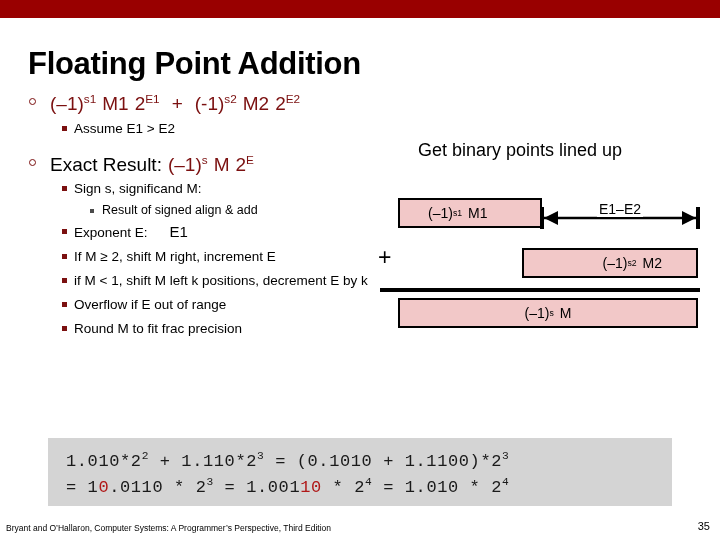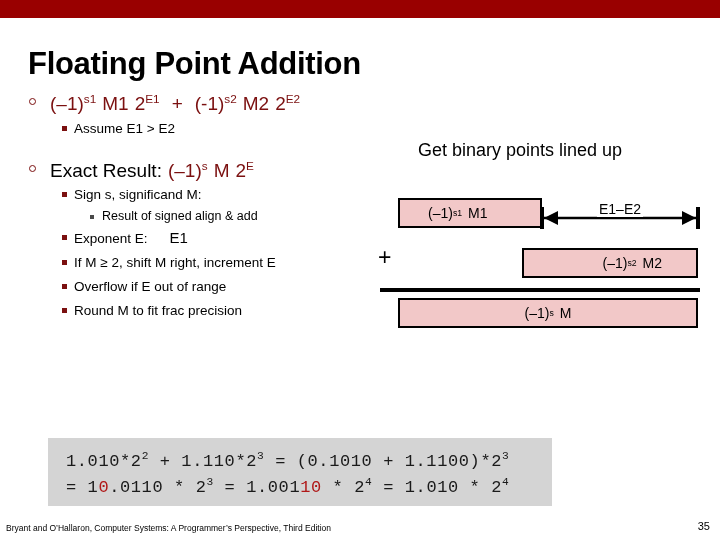--- a/index.html
+++ b/index.html
@@ -210,21 +210,21 @@
     width: 320px;
     height: 4px;
     background: #000000;
   }
 
   
   #code-block {
     position: absolute;
     left: 48px;
     top: 438px;
-    width: 504px;
+    width: 624px;
     height: 68px;
     background: #d4d4d4;
   }
   .code-line {
     position: absolute;
     left: 18px;
     font-family: "Liberation Mono", monospace;
     font-size: 17px;
     color: #1a1a1a;
     letter-spacing: 0.6px;
@@ -266,21 +266,21 @@
   <div class="lvl1">
     <span class="bullet-o"></span>
     <span class="dark-red">(–1)</span><span class="sup dark-red">s1</span><span class="gap-sm"></span><span class="dark-red">M1</span><span class="gap-sm"></span><span class="dark-red">2</span><span class="sup dark-red">E1</span><span class="gap-md"></span><span class="dark-red">+</span><span class="gap-md"></span><span class="dark-red">(-1)</span><span class="sup dark-red">s2</span><span class="gap-sm"></span><span class="dark-red">M2</span><span class="gap-sm"></span><span class="dark-red">2</span><span class="sup dark-red">E2</span>
   </div>
 
   <div class="lvl2" style="margin-top:4px;">
     <span class="bullet-sq"></span>
     <span>Assume E1 &gt; E2</span>
   </div>
 
-  <div class="lvl1" style="margin-top:20px;">
+  <div class="lvl1" style="margin-top:14px;">
     <span class="bullet-o"></span>
     <span>Exact Result:</span><span class="gap-sm"></span><span class="dark-red">(–1)</span><span class="sup dark-red">s</span><span class="gap-sm"></span><span class="dark-red">M</span><span class="gap-sm"></span><span class="dark-red">2</span><span class="sup dark-red">E</span>
   </div>
 
   <div class="lvl2" style="margin-top:3px;">
     <span class="bullet-sq"></span>
     <span>Sign s, significand M:</span>
   </div>
 
   <div class="lvl3" style="margin-top:2px;">
@@ -293,20 +293,21 @@
     <span>Exponent E:</span><span class="gap-lg"></span><span style="font-size:15px;">E1</span>
   </div>
 
 
   <div class="lvl2" style="margin-top:4px;">
     <span class="bullet-sq"></span>
     <span>If M ≥ 2, shift M right, increment E</span>
   </div>
   <div class="lvl2" style="margin-top:4px;">
     <span class="bullet-sq"></span>
+    <span>if M &lt; 1, shift M left k positions, decrement E by k</span>
   </div>
   <div class="lvl2" style="margin-top:4px;">
     <span class="bullet-sq"></span>
     <span>Overflow if E out of range</span>
   </div>
   <div class="lvl2" style="margin-top:4px;">
     <span class="bullet-sq"></span>
     <span>Round M to fit frac precision</span>
   </div>
 

